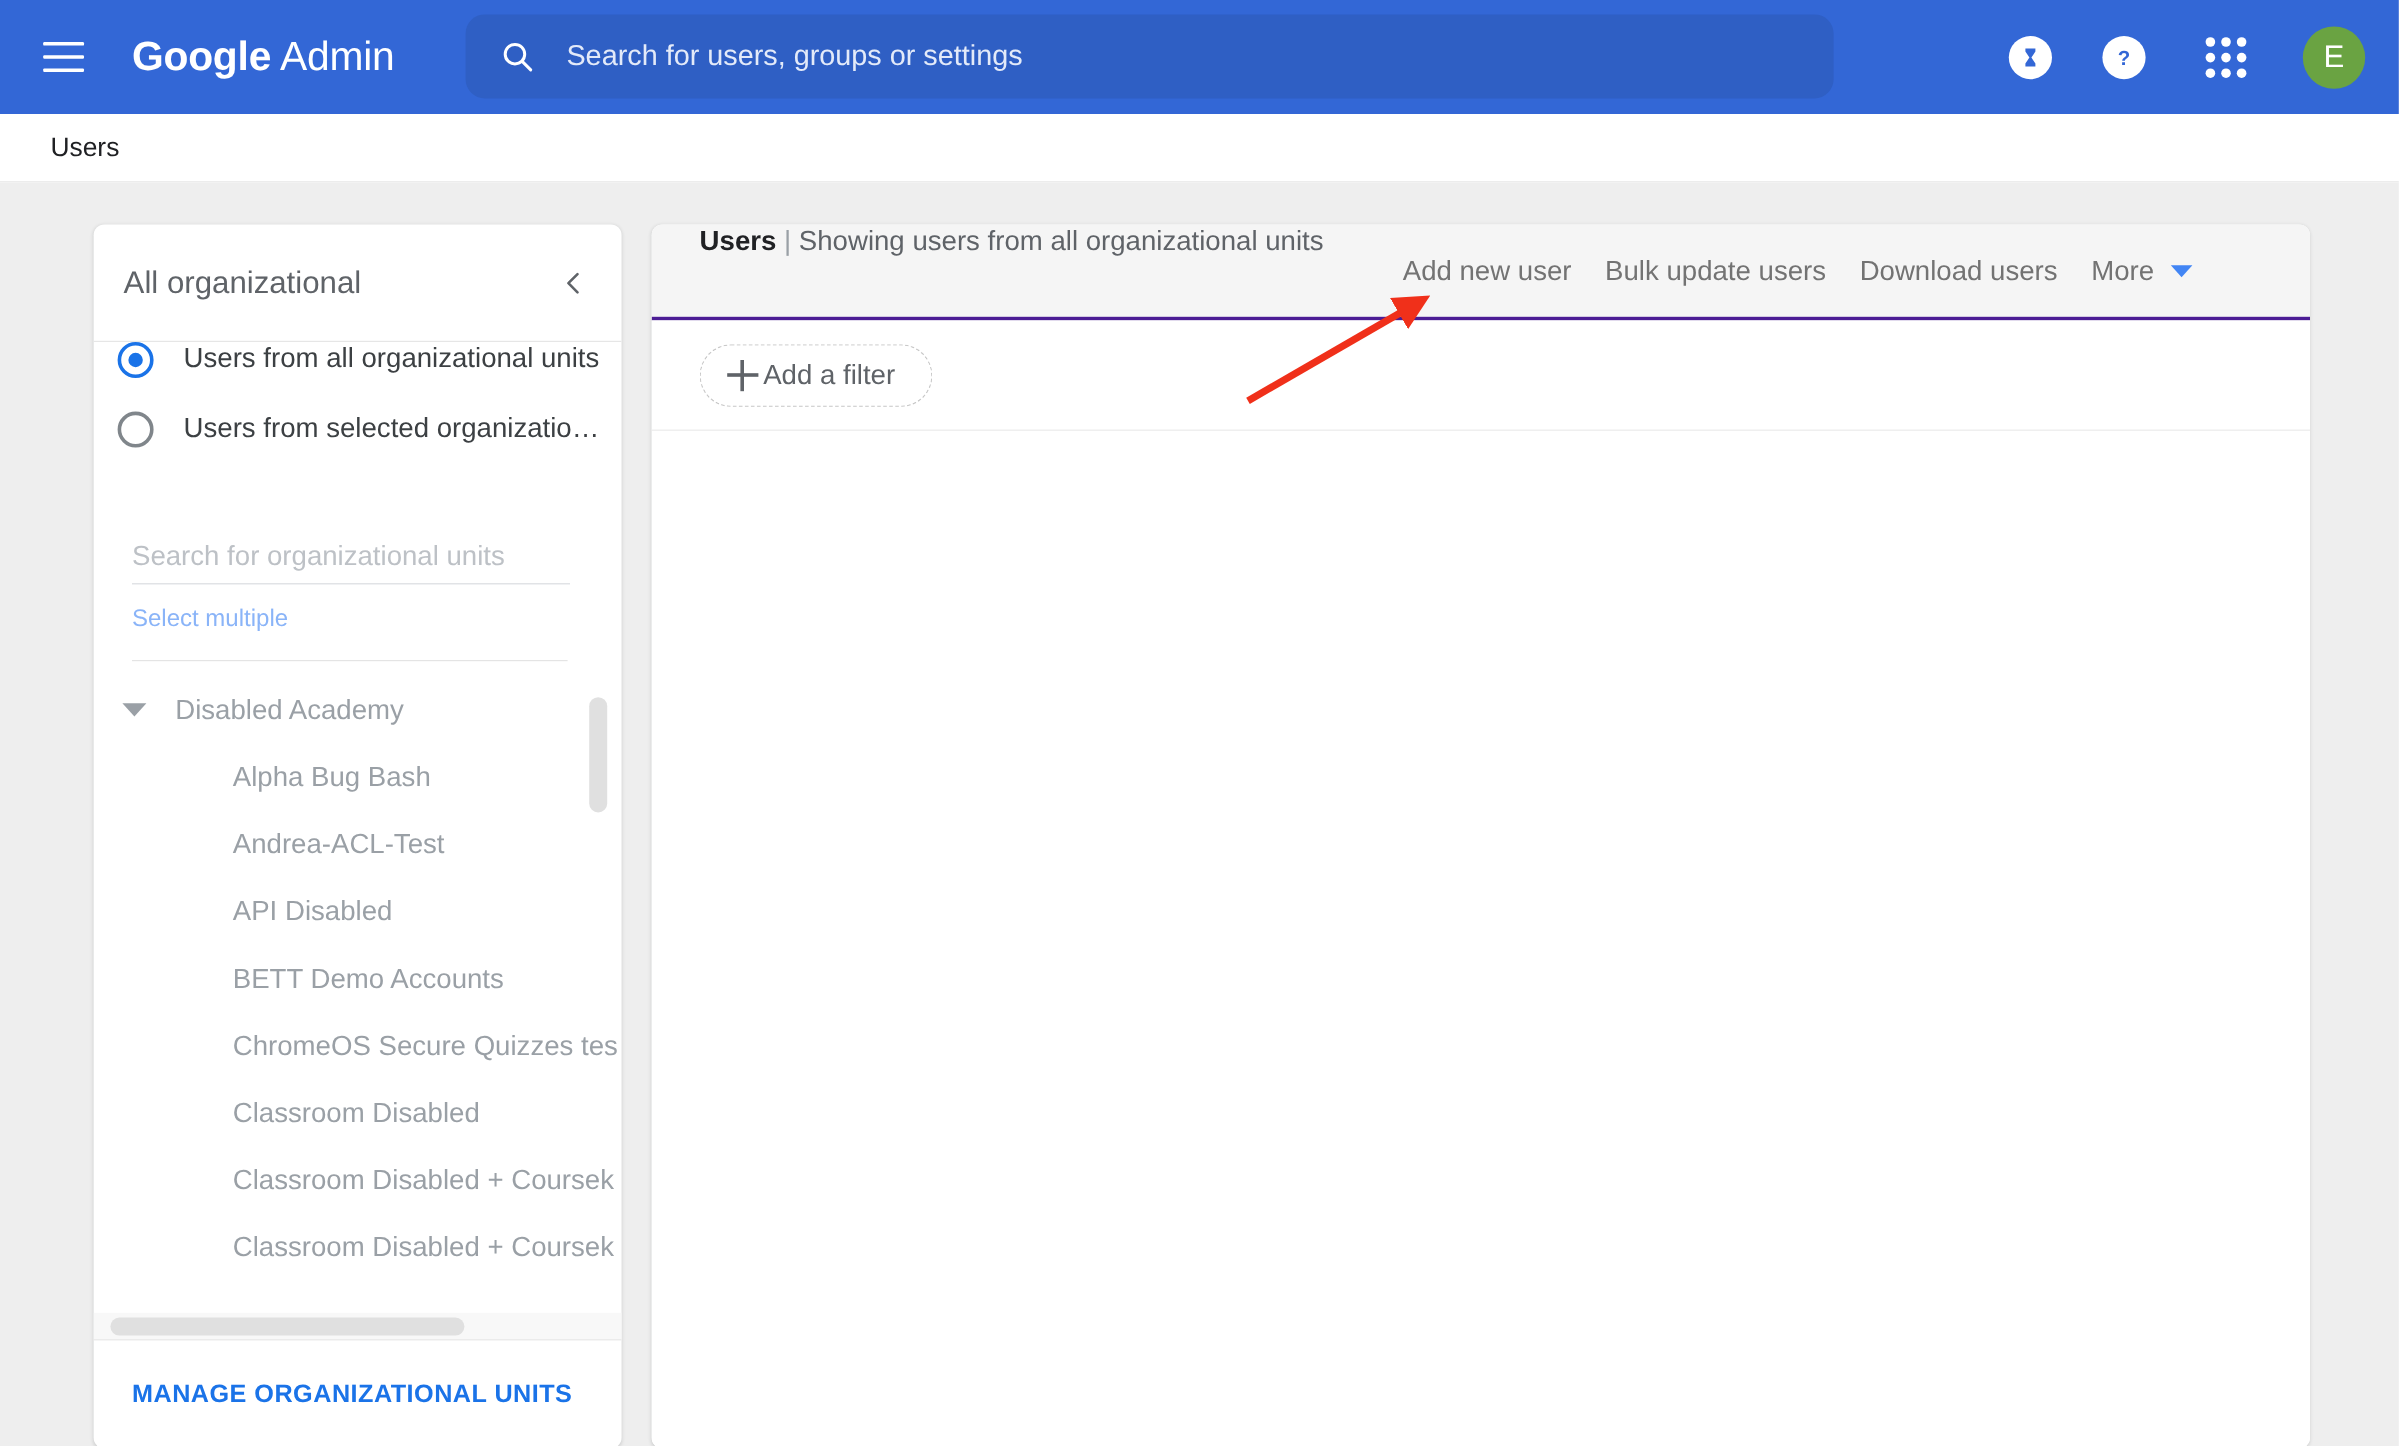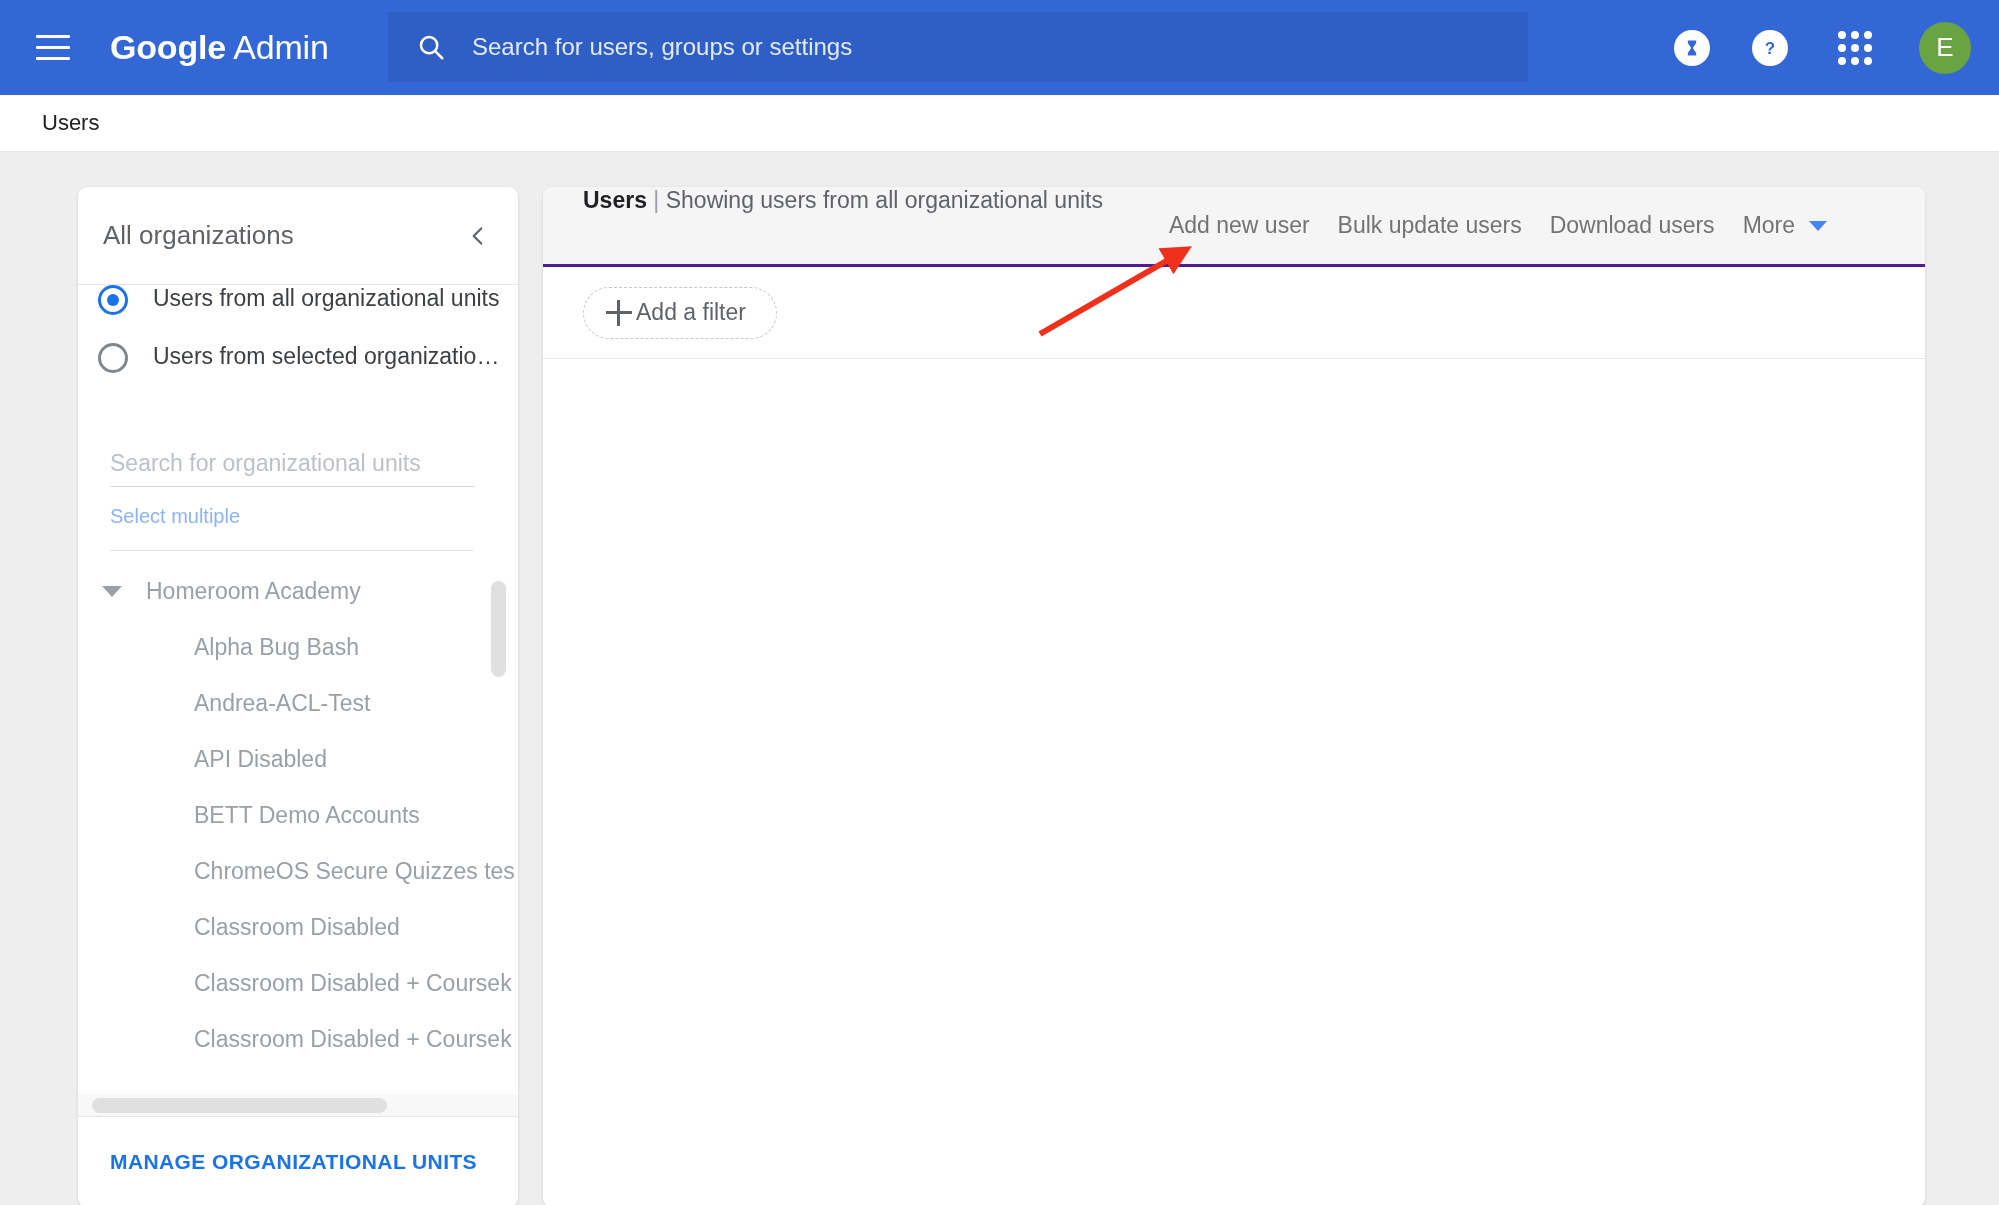--- a/index.html
+++ b/index.html
@@ -51,21 +51,21 @@
   .brand b { font-weight: 700; }
   .brand i { font-style: normal; font-weight: 400; }
 
   .searchwrap {
     position: absolute;
     left: 388px;
     top: 12px;
     width: 1140px;
     height: 70px;
     background: #2f5fc4;
-    border-radius: 0;
+    border-radius: 16px;
     display: flex;
     align-items: center;
     cursor: text;
   }
   .search-icon {
     margin-left: 28px;
     width: 30px; height: 30px;
     flex: none;
   }
   .search-input {
@@ -482,21 +482,21 @@
 
 <div class="breadcrumbbar">
   <div class="crumb">Users</div>
 </div>
 
 <div class="body">
 
   <div class="orgpanel">
 
     <div class="orgpanel-head">
-      <div class="orgpanel-title">All organizations</div>
+      <div class="orgpanel-title">All organizational</div>
       <div class="collapse-btn">
         <svg width="26" height="26" viewBox="0 0 24 24">
           <polyline points="15,5 8,12 15,19" fill="none" stroke="#5f6368" stroke-width="2" stroke-linecap="round" stroke-linejoin="round"></polyline>
         </svg>
       </div>
     </div>
 
     <div class="radio-row">
       <div class="radio on"></div>
       <div class="radio-label">Users from all organizational units</div>
@@ -510,21 +510,21 @@
     <input class="ou-search" type="text" placeholder="Search for organizational units" style="">
 
     <div class="select-multiple">Select multiple</div>
 
     <div class="ou-divider"></div>
 
     <div class="ou-list">
 
       <div class="ou-item root">
         <div class="tri"></div>
-        <span>Homeroom Academy</span>
+        <span>Disabled Academy</span>
       </div>
 
       <div class="ou-item child">
         <span>Alpha Bug Bash</span>
       </div>
       <div class="ou-item child">
         <span>Andrea-ACL-Test</span>
       </div>
       <div class="ou-item child">
         <span>API Disabled</span>

